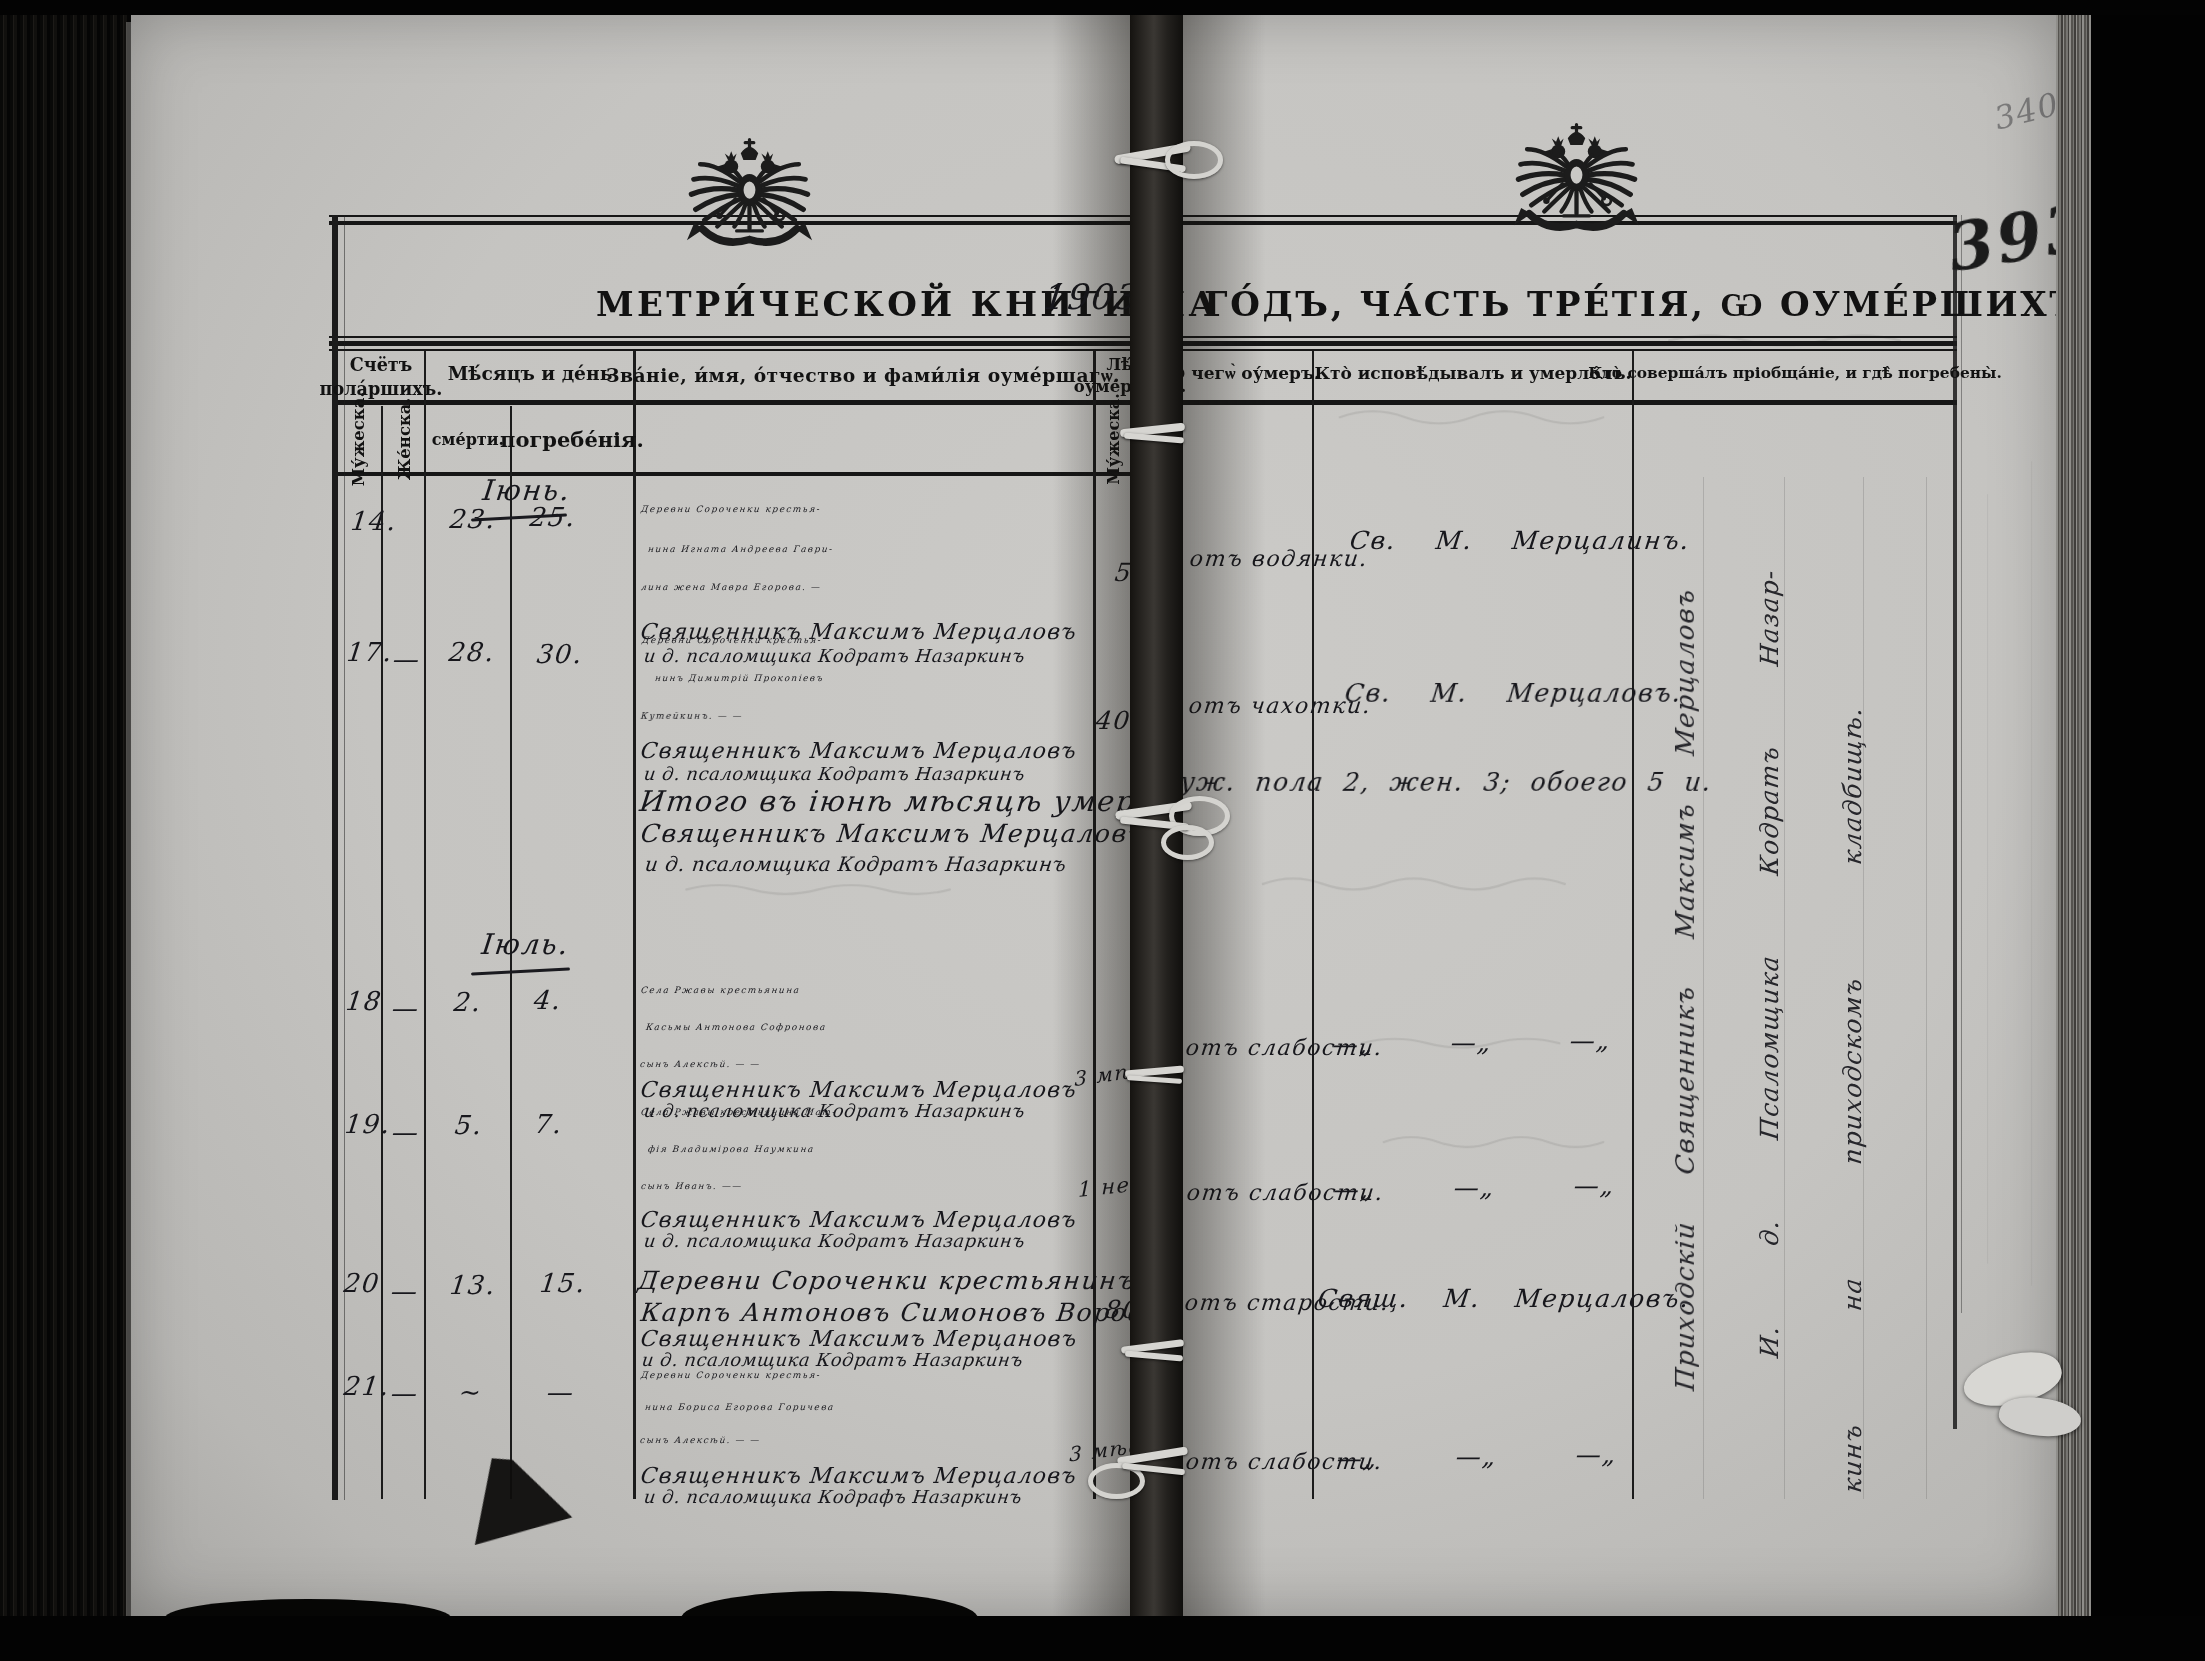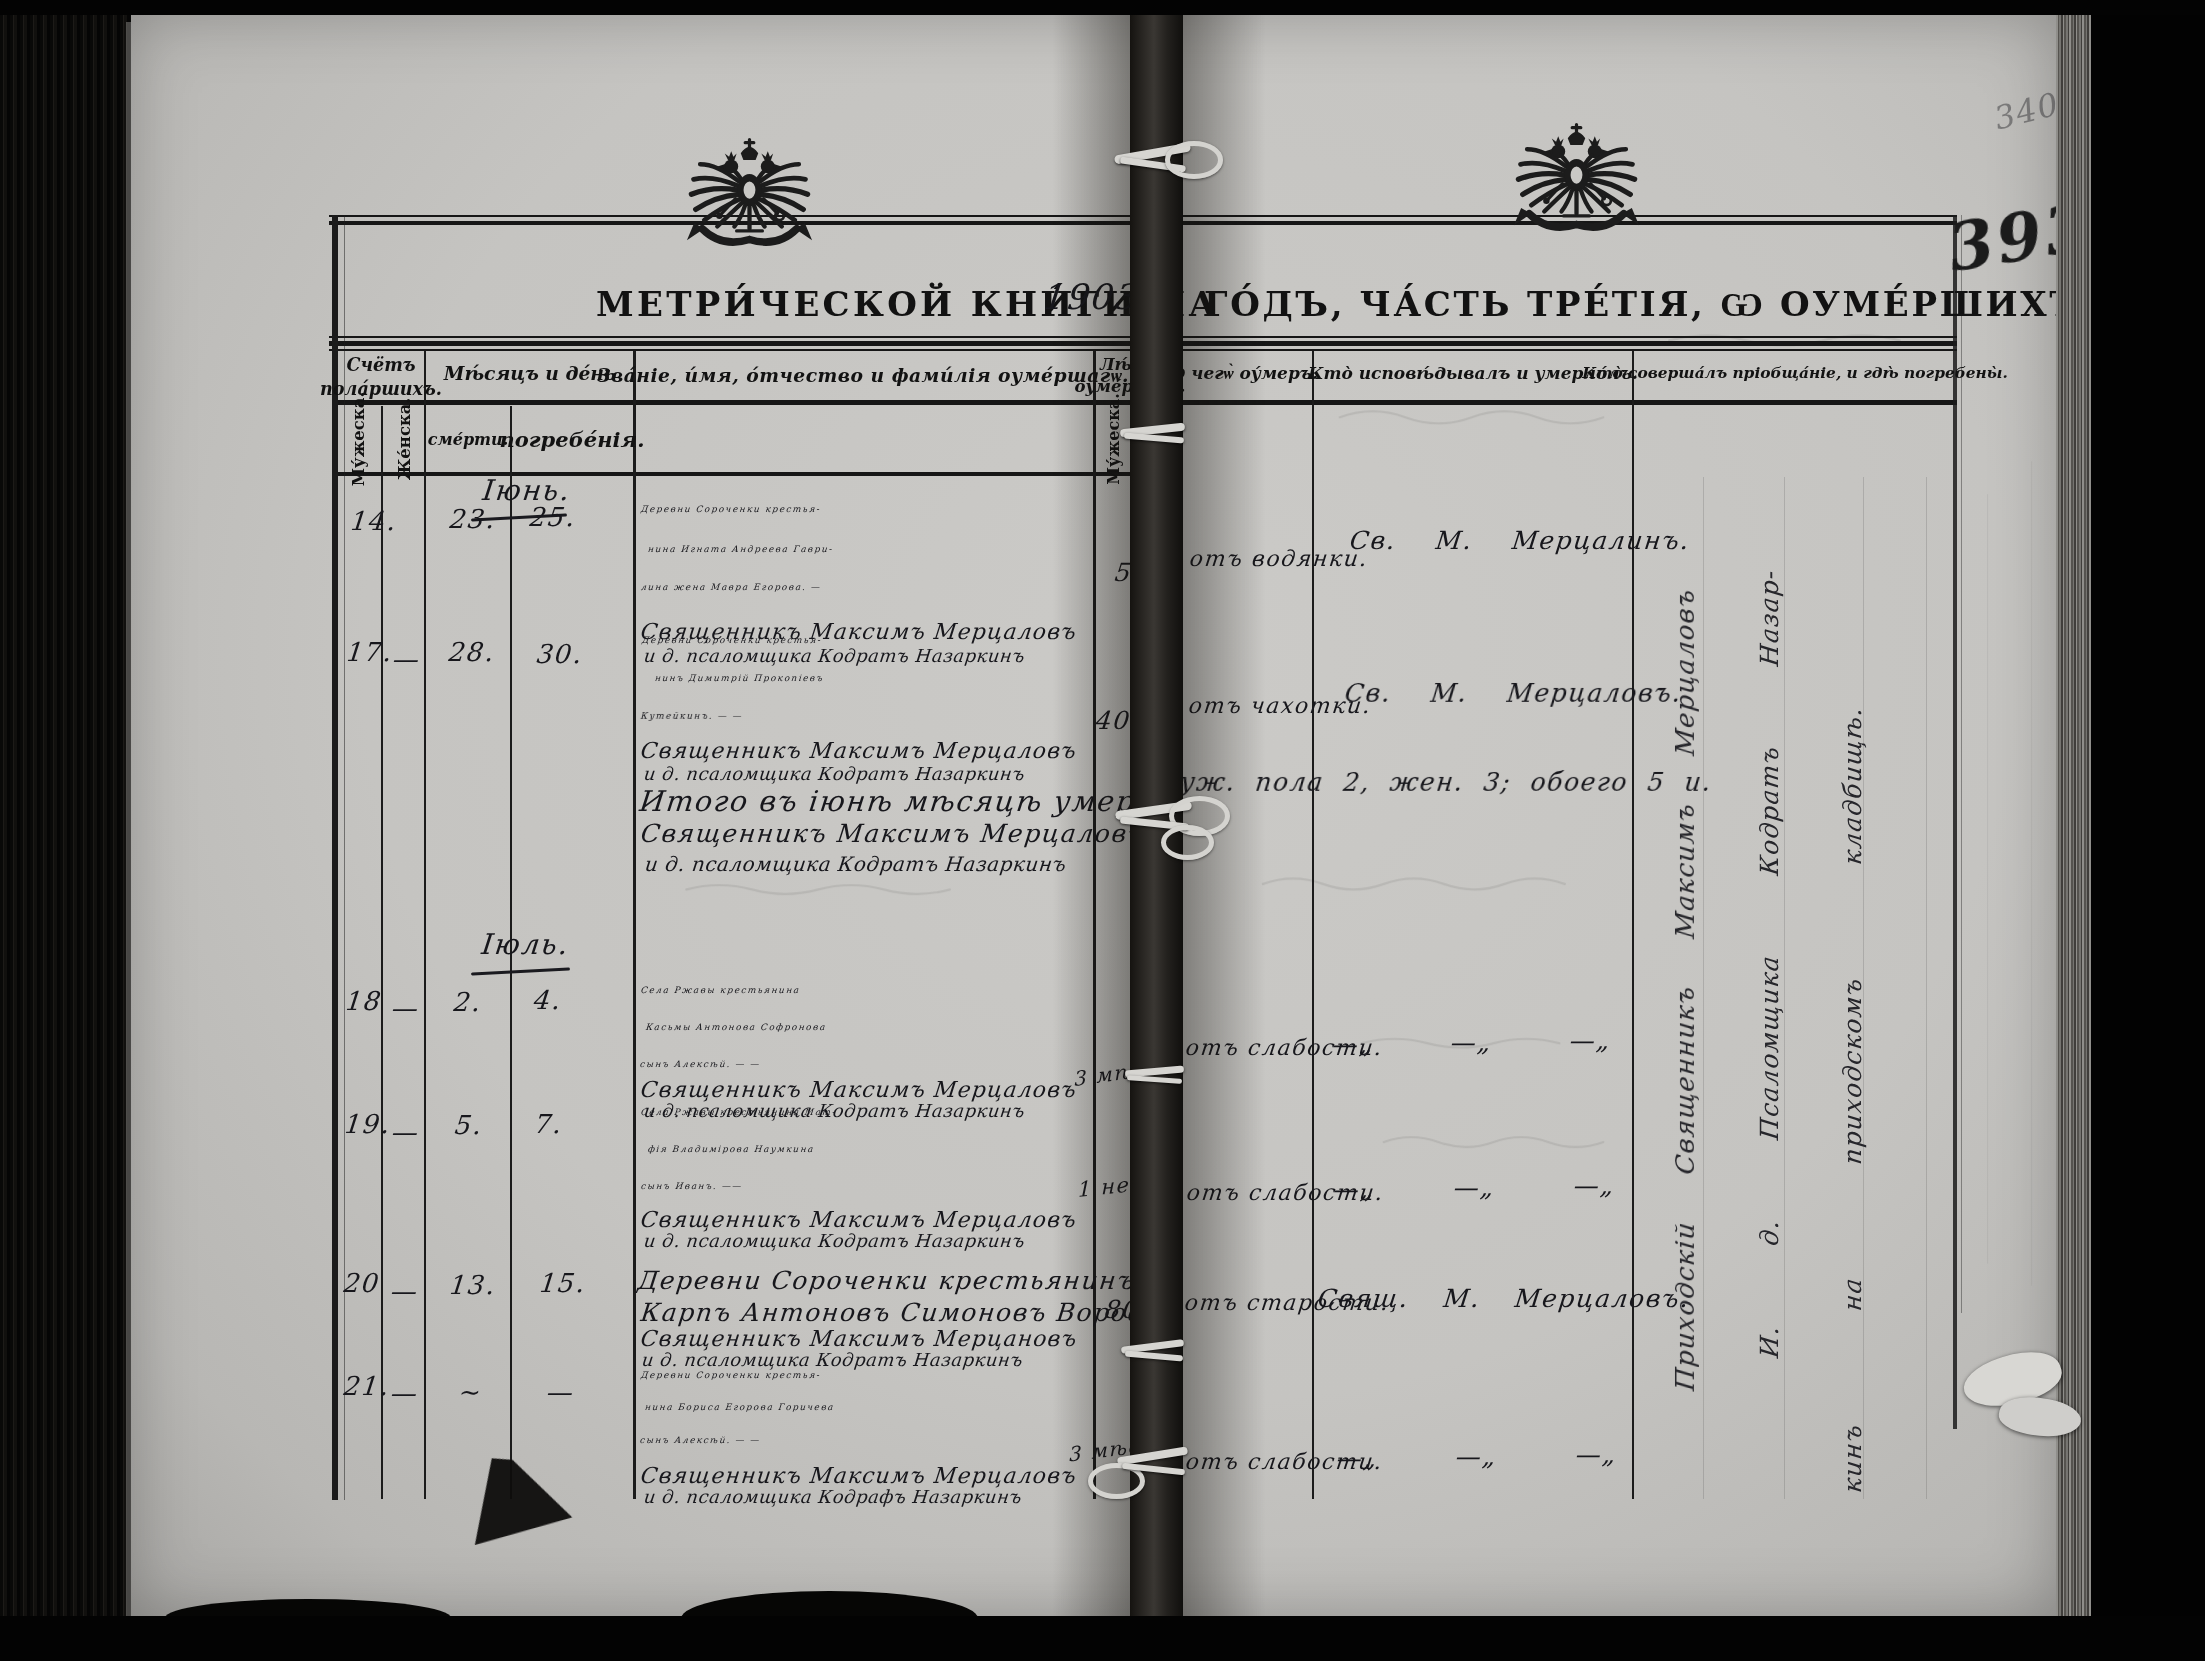--- a/index.html
+++ b/index.html
@@ -9,21 +9,21 @@
   
   #paper{left:129px;top:13.7px;width:1927px;height:1603px;background:
      radial-gradient(ellipse at 55% 40%, #cbcac7 0%, #c5c4c1 55%, #b8b7b4 85%, #a8a7a4 100%);
      box-shadow:inset 0 0 66px rgba(0,0,0,.25);z-index:1;}
   
   .hl{background:#161616;z-index:5;}
   .vl{background:#1b1b1b;z-index:5;}
   .faintl{background:#1b1b1b;opacity:.15;z-index:5;}
   
   .prt{font-weight:700;color:#121212;white-space:nowrap;z-index:6;}
-  .rc{transform:translate(-50%,-50%);font-style:italic;}
+  .rc{transform:translate(-50%,-50%);}
   .rv{font-weight:700;color:#121212;white-space:nowrap;z-index:6;
       transform:translate(-50%,-50%) rotate(-90deg);}
   
   .hw{font-style:italic;color:#17171c;white-space:nowrap;letter-spacing:1.6px;
       transform:skewX(-7deg);z-index:6;}
   .hc1{font-size:22px;letter-spacing:1.1px;}
   .hc2{font-size:18px;letter-spacing:0.5px;}
   .hn{font-size:26px;}
   .vert{font-style:italic;color:#26262b;white-space:nowrap;z-index:6;
         transform-origin:0 0;transform:rotate(-90deg) skewX(-6deg);}

